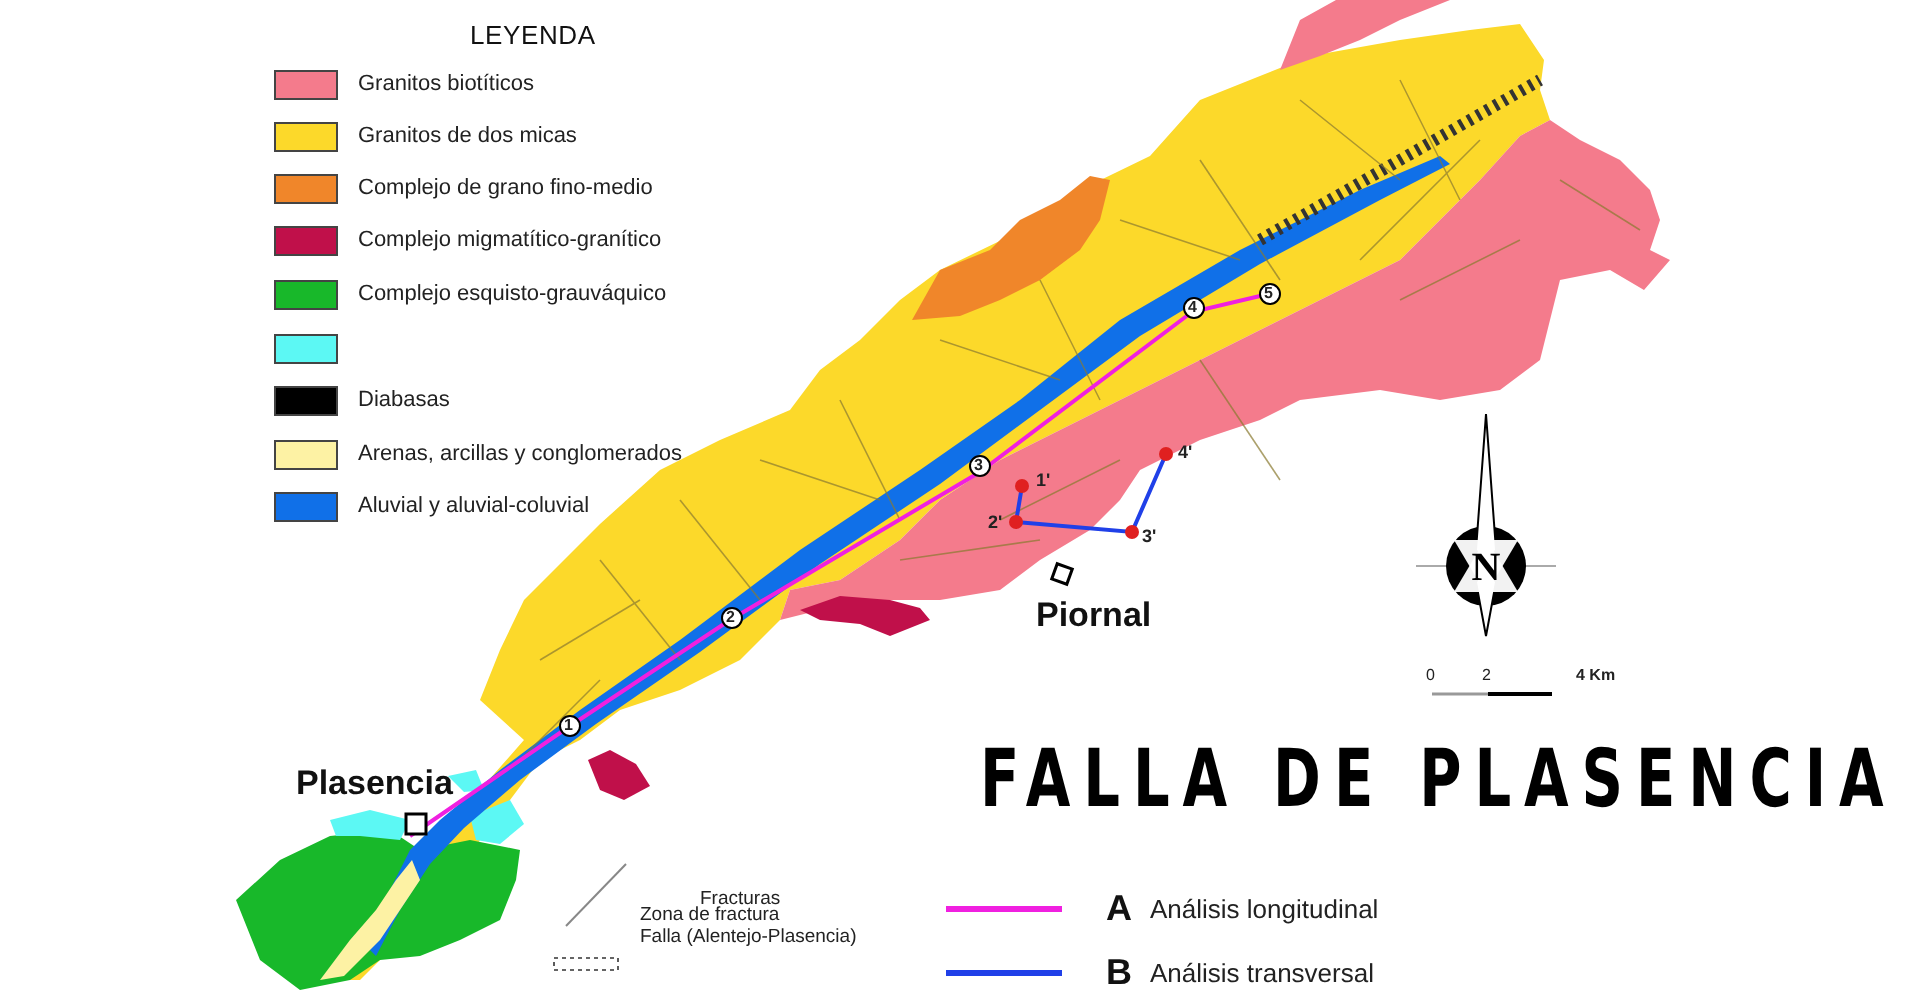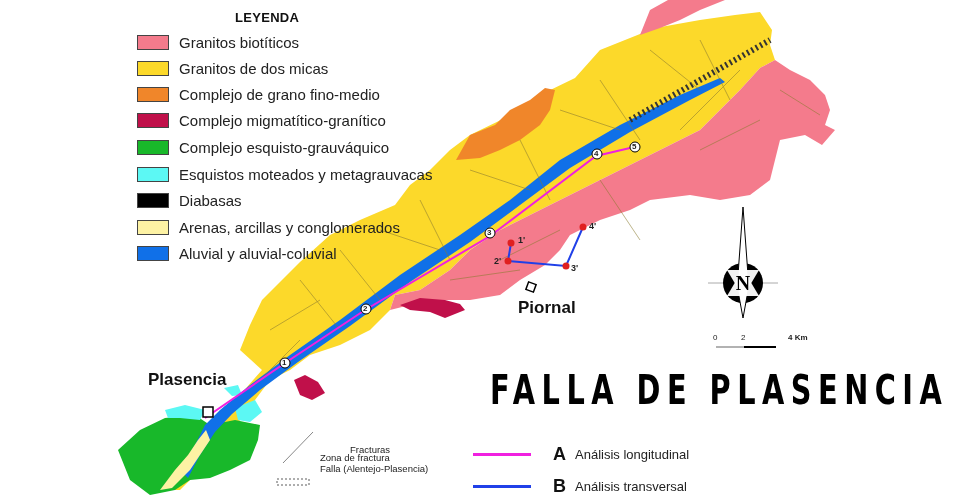--- a/index.html
+++ b/index.html
@@ -1,22 +1,22 @@
 <!DOCTYPE html>
 <html><head>
 <meta charset="utf-8">
 <style>
   html, body { margin:0; padding:0; background:#ffffff; }
   body { width:960px; height:500px; position:relative; overflow:hidden; font-family:"Liberation Sans", sans-serif; }
   #map { position:absolute; left:0; top:0; width:960px; height:500px; }
   .legend { position:absolute; left:137px; top:8px; width:260px; }
-  .legend-title { position:absolute; left:98px; top:2px; font-weight:bold; font-size:13px; color:#111; letter-spacing:0.3px; }
+  .legend-title { position:absolute; left:98px; top:2px; font-weight:normal; font-size:13px; color:#111; letter-spacing:0.3px; }
   .legend-item { position:absolute; left:0; height:18px; display:flex; align-items:center; }
   .swatch { width:32px; height:15px; border:1px solid #444; box-sizing:border-box; margin-right:10px; }
-  .legend-label { font-size:15px; color:#222; white-space:nowrap; }
+  .legend-label { font-size:11px; color:#222; white-space:nowrap; }
   .place { position:absolute; font-weight:bold; font-size:17px; color:#111; }
   .main-title { position:absolute; left:490px; top:367px; font-family:"DejaVu Sans", sans-serif; font-weight:bold; font-size:40px; letter-spacing:9px; color:#000; transform:scaleX(0.72); transform-origin:left top; white-space:nowrap; }
   .small-legend { position:absolute; font-size:9.5px; color:#222; line-height:11px; }
   .analysis-item { position:absolute; display:flex; align-items:center; }
   .analysis-line { width:58px; height:3px; margin-right:22px; }
   .analysis-letter { font-weight:bold; font-size:18px; color:#111; margin-right:9px; }
   .analysis-label { font-size:13px; color:#222; }
   .scale-label { position:absolute; font-size:8px; color:#222; }
 </style>
 </head>
@@ -134,37 +134,36 @@
   <div class="legend-item" style="top:103px">
       <div class="swatch" style="background:#c0104a"></div>
       <span class="legend-label">Complejo migmatítico-granítico</span>
     </div>
   <div class="legend-item" style="top:130px">
       <div class="swatch" style="background:#18b82a"></div>
       <span class="legend-label">Complejo esquisto-grauváquico</span>
     </div>
   <div class="legend-item" style="top:157px">
       <div class="swatch" style="background:#5cf8f4"></div>
-      <span class="legend-label">Esquistos moteados y metagrauvacas</span>
     </div>
   <div class="legend-item" style="top:183px">
       <div class="swatch" style="background:#000000"></div>
       <span class="legend-label">Diabasas</span>
     </div>
   <div class="legend-item" style="top:210px">
       <div class="swatch" style="background:#fdf2a4"></div>
       <span class="legend-label">Arenas, arcillas y conglomerados</span>
     </div>
   <div class="legend-item" style="top:236px">
       <div class="swatch" style="background:#1070e8"></div>
       <span class="legend-label">Aluvial y aluvial-coluvial</span>
     </div>
 </div>
 
-<div class="place" style="left:148px;top:370px;">Plasencia</div>
+<div class="place" style="left:148px;top:382px;">Plasencia</div>
 <div class="place" style="left:518px;top:298px;">Piornal</div>
 
 <div class="main-title">FALLA DE PLASENCIA</div>
 
 <div class="small-legend" style="left:320px;top:444px;margin-left:30px;">Fracturas</div>
 <div class="small-legend" style="left:320px;top:452px;">
   <div>Zona de fractura</div>
   <div>Falla (Alentejo-Plasencia)</div>
 </div>
 

